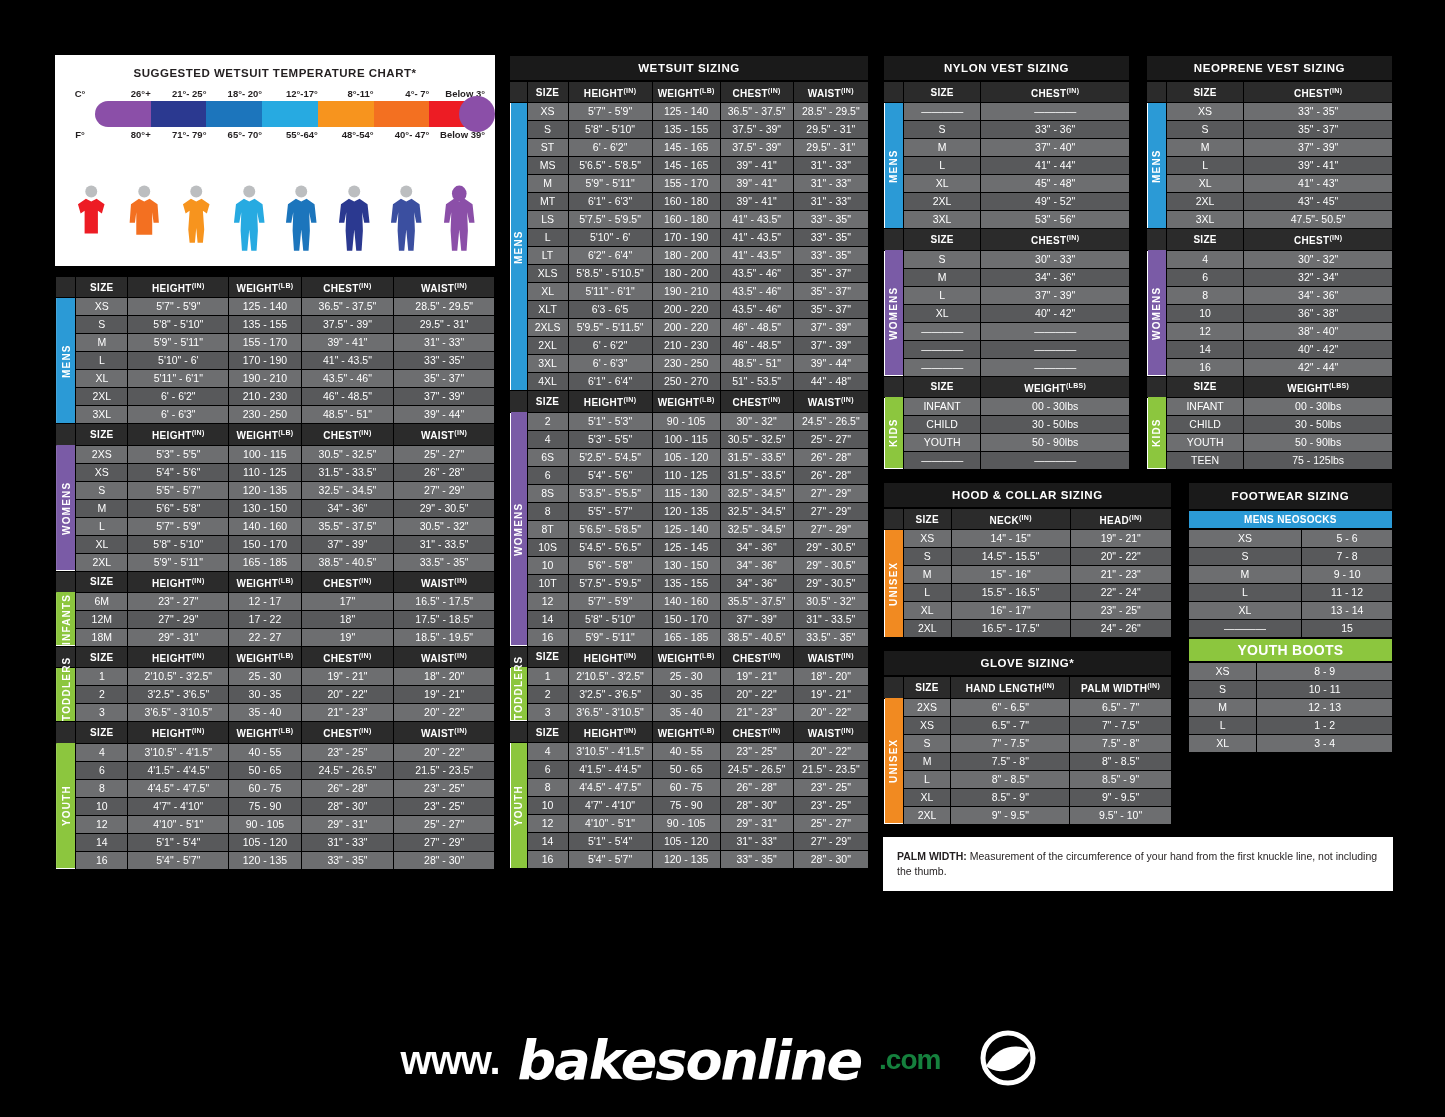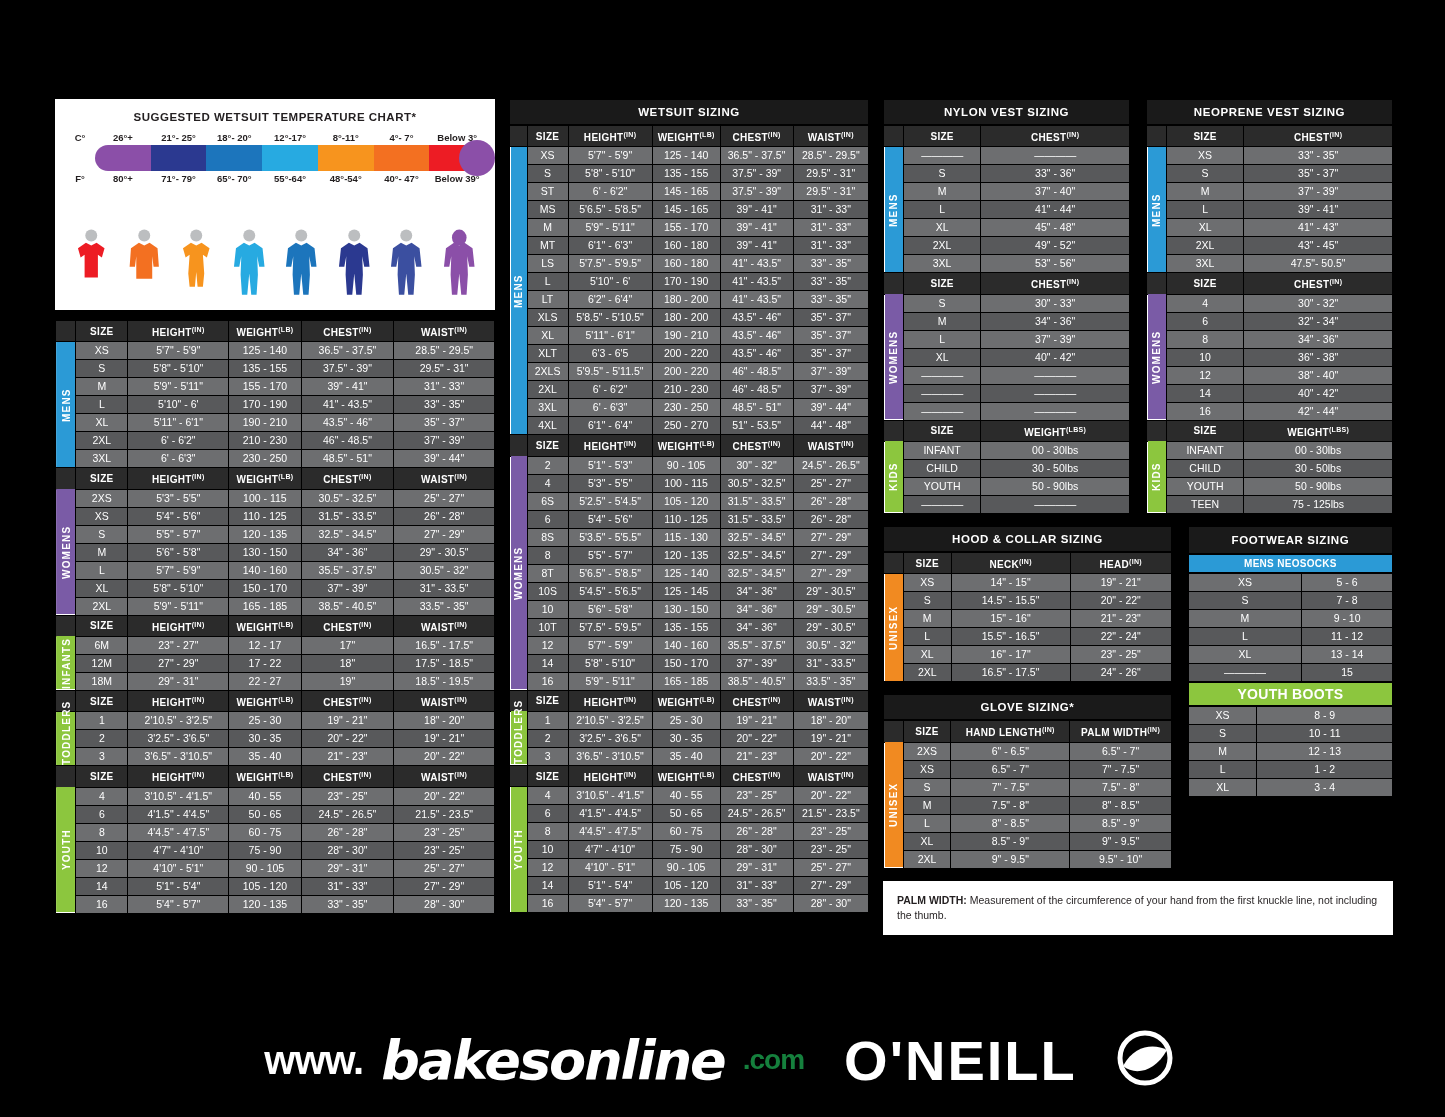--- a/index.html
+++ b/index.html
@@ -17,21 +17,20 @@
     height: 1117px;
     background: #000;
     padding: 0;
   }
   .content {
     position: absolute;
     left: 55px;
     top: 55px;
     width: 1340px;
     height: 950px;
-    margin-top: 44px;
   }
   
   table {
     border-collapse: collapse;
     width: 100%;
     font-size: 10.5px;
     color: #fff;
   }
   th, td {
     border: 1px solid #000;
@@ -83,21 +82,21 @@
 
   
   .temp-card { background: #fff; padding: 8px 10px 10px 10px; }
   .temp-title {
     background: #fff; color: #231f20; font-weight: bold; font-size: 11.5px;
     text-align: center; letter-spacing: .5px; padding: 4px 0 7px 0;
   }
   .scale-row { display: flex; align-items: center; font-size: 9.5px; color: #231f20; font-weight: bold; margin: 2px 0; }
   .scale-row .unit { width: 30px; text-align: center; }
   .scale-cells { display: flex; flex: 1; }
-  .scale-cells div { flex: 1; text-align: center; }
+  .scale-cells div { flex: 1; text-align: right; }
   .bar {
     display: flex; height: 26px; margin: 1px 0 1px 30px; position: relative;
     border-radius: 13px; overflow: visible;
   }
   .bar .seg { flex: 1; }
   .bar .seg:first-child { border-top-left-radius: 13px; border-bottom-left-radius: 13px; }
   .bar .seg:last-child { border-top-right-radius: 13px; border-bottom-right-radius: 13px; }
   .bulb {
     position: absolute; right: -10px; top: -5px; width: 36px; height: 36px;
     border-radius: 50%; background: #8b4fa8;
@@ -1251,21 +1250,20 @@
           </p>
         </div>
       </div>
     </div>
   </div>
 
   <div class="footer">
     <span class="f-www">www.</span>
       <span class="f-bakes">bakesonline</span>
       <span class="f-com">.com</span>
-    <span class="f-oneill">O'NEILL</span>
     <span class="f-logo">
       <svg width="72" height="56" viewBox="0 0 72 56">
         <circle cx="36" cy="28" r="25" fill="none" stroke="#fff" stroke-width="5"></circle>
         <path d="M14 36 C 26 14, 46 14, 58 20 C 46 42, 26 46, 14 36 Z" fill="#fff"></path>
       </svg>
     </span>
   </div>
 </div>
 
 </body></html>

